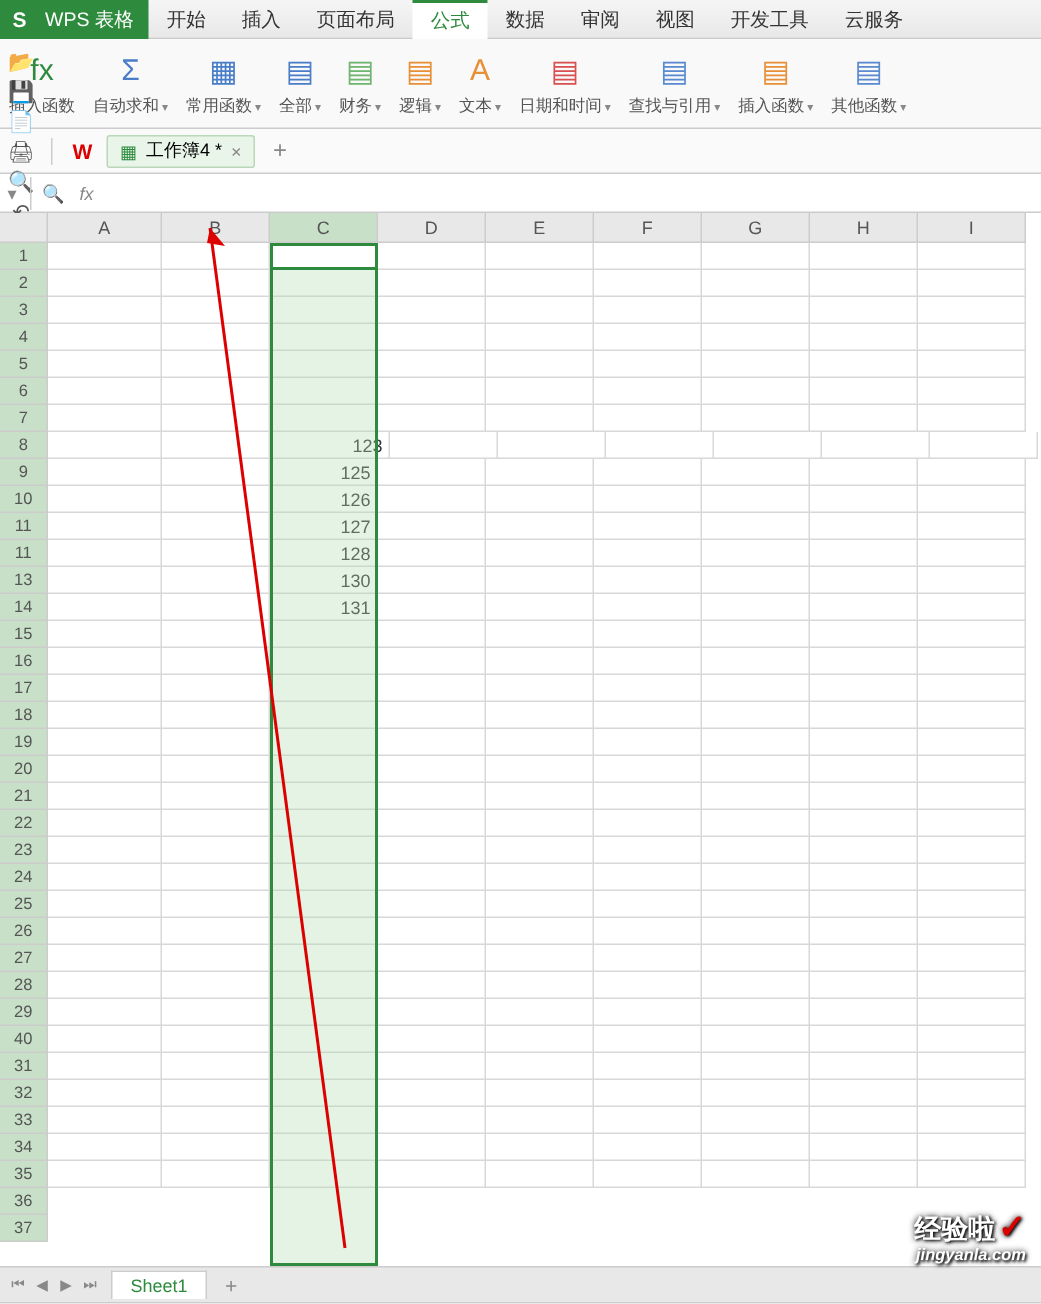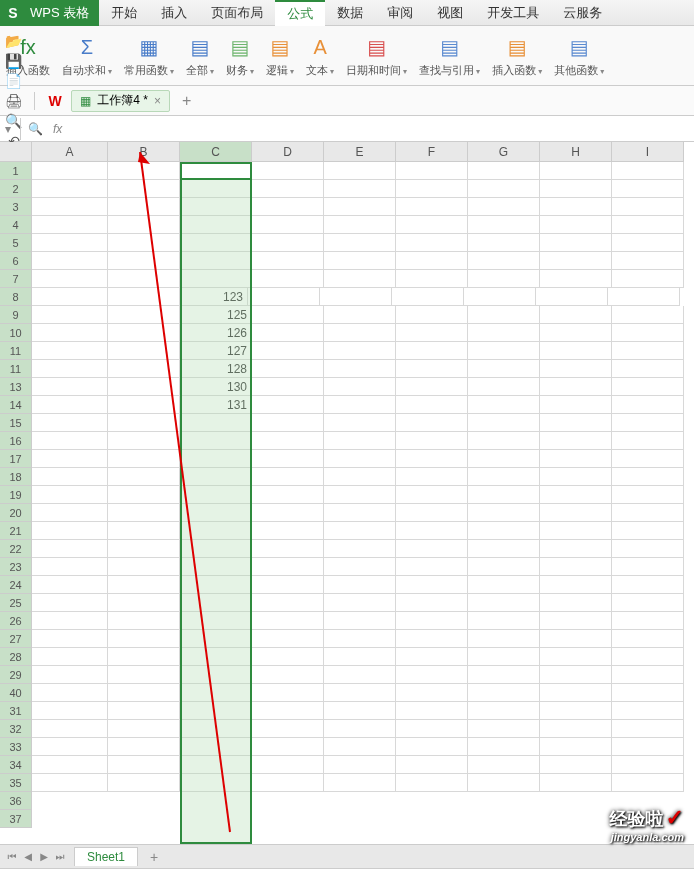--- a/index.html
+++ b/index.html
@@ -281,21 +281,21 @@
         <div class="cell" style="width: 72px;"></div>
         <div class="cell" style="width: 72px;"></div>
         <div class="cell" style="width: 72px;"></div>
         <div class="cell" style="width: 72px;"></div>
         <div class="cell" style="width: 72px;"></div>
         <div class="cell" style="width: 72px;"></div>
       </div>
       <div class="cell-row">
         <div class="cell" style="width: 76px;"></div>
         <div class="cell" style="width: 72px;"></div>
-        <div class="cell" style="width: 68px;">123</div>
+        <div class="cell" style="width: 80px;">123</div>
         <div class="cell" style="width: 72px;"></div>
         <div class="cell" style="width: 72px;"></div>
         <div class="cell" style="width: 72px;"></div>
         <div class="cell" style="width: 72px;"></div>
         <div class="cell" style="width: 72px;"></div>
         <div class="cell" style="width: 72px;"></div>
       </div>
       <div class="cell-row">
         <div class="cell" style="width: 76px;"></div>
         <div class="cell" style="width: 72px;"></div>

